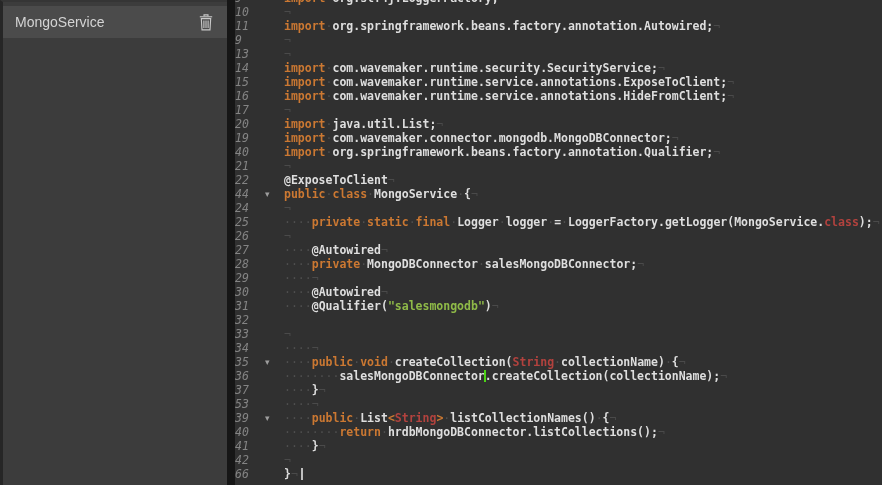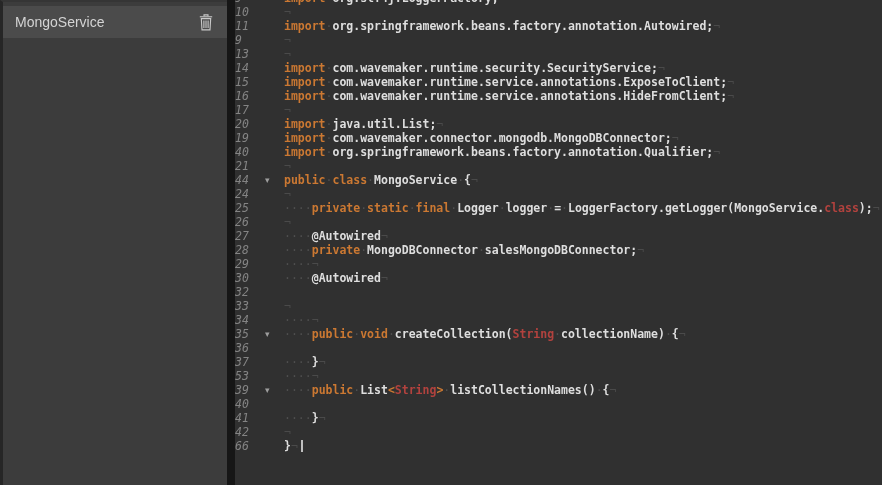--- a/index.html
+++ b/index.html
@@ -68,36 +68,38 @@
         <div class="row"><span class="gut">9</span><span class="fold"></span><span class="code"><span class="eol">¬</span></span></div>
         <div class="row"><span class="gut">13</span><span class="fold"></span><span class="code"><span class="eol">¬</span></span></div>
         <div class="row"><span class="gut">14</span><span class="fold"></span><span class="code"><span class="kw">import</span><span class="ws">·</span><span class="pl">com.wavemaker.runtime.security.SecurityService;</span><span class="eol">¬</span></span></div>
         <div class="row"><span class="gut">15</span><span class="fold"></span><span class="code"><span class="kw">import</span><span class="ws">·</span><span class="pl">com.wavemaker.runtime.service.annotations.ExposeToClient;</span><span class="eol">¬</span></span></div>
         <div class="row"><span class="gut">16</span><span class="fold"></span><span class="code"><span class="kw">import</span><span class="ws">·</span><span class="pl">com.wavemaker.runtime.service.annotations.HideFromClient;</span><span class="eol">¬</span></span></div>
         <div class="row"><span class="gut">17</span><span class="fold"></span><span class="code"><span class="eol">¬</span></span></div>
         <div class="row"><span class="gut">20</span><span class="fold"></span><span class="code"><span class="kw">import</span><span class="ws">·</span><span class="pl">java.util.List;</span><span class="eol">¬</span></span></div>
         <div class="row"><span class="gut">19</span><span class="fold"></span><span class="code"><span class="kw">import</span><span class="ws">·</span><span class="pl">com.wavemaker.connector.mongodb.MongoDBConnector;</span><span class="eol">¬</span></span></div>
         <div class="row"><span class="gut">40</span><span class="fold"></span><span class="code"><span class="kw">import</span><span class="ws">·</span><span class="pl">org.springframework.beans.factory.annotation.Qualifier;</span><span class="eol">¬</span></span></div>
         <div class="row"><span class="gut">21</span><span class="fold"></span><span class="code"><span class="eol">¬</span></span></div>
+        <div class="row"><span class="gut">22</span><span class="fold"></span><span class="code"><span class="pl">@ExposeToClient</span><span class="eol">¬</span></span></div>
         <div class="row"><span class="gut">44</span><span class="fold">▾</span><span class="code"><span class="kw">public</span><span class="ws">·</span><span class="kw">class</span><span class="ws">·</span><span class="pl">MongoService</span><span class="ws">·</span><span class="pl">{</span><span class="eol">¬</span></span></div>
         <div class="row"><span class="gut">24</span><span class="fold"></span><span class="code"><span class="eol">¬</span></span></div>
         <div class="row"><span class="gut">25</span><span class="fold"></span><span class="code"><span class="ws">····</span><span class="kw">private</span><span class="ws">·</span><span class="kw">static</span><span class="ws">·</span><span class="kw">final</span><span class="ws">·</span><span class="pl">Logger</span><span class="ws">·</span><span class="pl">logger</span><span class="ws">·</span><span class="pl">=</span><span class="ws">·</span><span class="pl">LoggerFactory.getLogger(MongoService.</span><span class="typ">class</span><span class="pl">);</span><span class="eol">¬</span></span></div>
         <div class="row"><span class="gut">26</span><span class="fold"></span><span class="code"><span class="eol">¬</span></span></div>
         <div class="row"><span class="gut">27</span><span class="fold"></span><span class="code"><span class="ws">····</span><span class="pl">@Autowired</span><span class="eol">¬</span></span></div>
         <div class="row"><span class="gut">28</span><span class="fold"></span><span class="code"><span class="ws">····</span><span class="kw">private</span><span class="ws">·</span><span class="pl">MongoDBConnector</span><span class="ws">·</span><span class="pl">salesMongoDBConnector;</span><span class="eol">¬</span></span></div>
         <div class="row"><span class="gut">29</span><span class="fold"></span><span class="code"><span class="ws">····</span><span class="eol">¬</span></span></div>
         <div class="row"><span class="gut">30</span><span class="fold"></span><span class="code"><span class="ws">····</span><span class="pl">@Autowired</span><span class="eol">¬</span></span></div>
+        <div class="row"><span class="gut">31</span><span class="fold"></span><span class="code"><span class="ws">····</span><span class="pl">@Qualifier(</span><span class="str">"salesmongodb"</span><span class="pl">)</span><span class="eol">¬</span></span></div>
         <div class="row"><span class="gut">32</span><span class="fold"></span></div>
         <div class="row"><span class="gut">33</span><span class="fold"></span><span class="code"><span class="eol">¬</span></span></div>
         <div class="row"><span class="gut">34</span><span class="fold"></span><span class="code"><span class="ws">····</span><span class="eol">¬</span></span></div>
         <div class="row"><span class="gut">35</span><span class="fold">▾</span><span class="code"><span class="ws">····</span><span class="kw">public</span><span class="ws">·</span><span class="kw">void</span><span class="ws">·</span><span class="pl">createCollection(</span><span class="typ">String</span><span class="ws">·</span><span class="pl">collectionName)</span><span class="ws">·</span><span class="pl">{</span><span class="eol">¬</span></span></div>
-        <div class="row"><span class="gut">36</span><span class="fold"></span></div>
+        <div class="row"><span class="gut">36</span><span class="fold"></span><span class="code"><span class="ws">········</span><span class="pl">salesMongoDBConnector</span><span class="cg"></span><span class="pl">.createCollection(collectionName);</span><span class="eol">¬</span></span></div>
         <div class="row"><span class="gut">37</span><span class="fold"></span><span class="code"><span class="ws">····</span><span class="pl">}</span><span class="eol">¬</span></span></div>
         <div class="row"><span class="gut">53</span><span class="fold"></span><span class="code"><span class="ws">····</span><span class="eol">¬</span></span></div>
         <div class="row"><span class="gut">39</span><span class="fold">▾</span><span class="code"><span class="ws">····</span><span class="kw">public</span><span class="ws">·</span><span class="pl">List</span><span class="kw">&lt;</span><span class="typ">String</span><span class="kw">&gt;</span><span class="ws">·</span><span class="pl">listCollectionNames()</span><span class="ws">·</span><span class="pl">{</span><span class="eol">¬</span></span></div>
-        <div class="row"><span class="gut">40</span><span class="fold"></span></div>
+        <div class="row"><span class="gut">40</span><span class="fold"></span><span class="code"><span class="ws">········</span><span class="kw">return</span><span class="ws">·</span><span class="pl">hrdbMongoDBConnector.listCollections();</span><span class="eol">¬</span></span></div>
         <div class="row"><span class="gut">41</span><span class="fold"></span><span class="code"><span class="ws">····</span><span class="pl">}</span><span class="eol">¬</span></span></div>
         <div class="row"><span class="gut">42</span><span class="fold"></span><span class="code"><span class="eol">¬</span></span></div>
         <div class="row"><span class="gut">66</span><span class="fold"></span><span class="code"><span class="pl">}</span><span class="eol">¬</span><span class="cw"></span></span></div>
       </div>
   </main>
 
 </div>
 
 </body></html>

